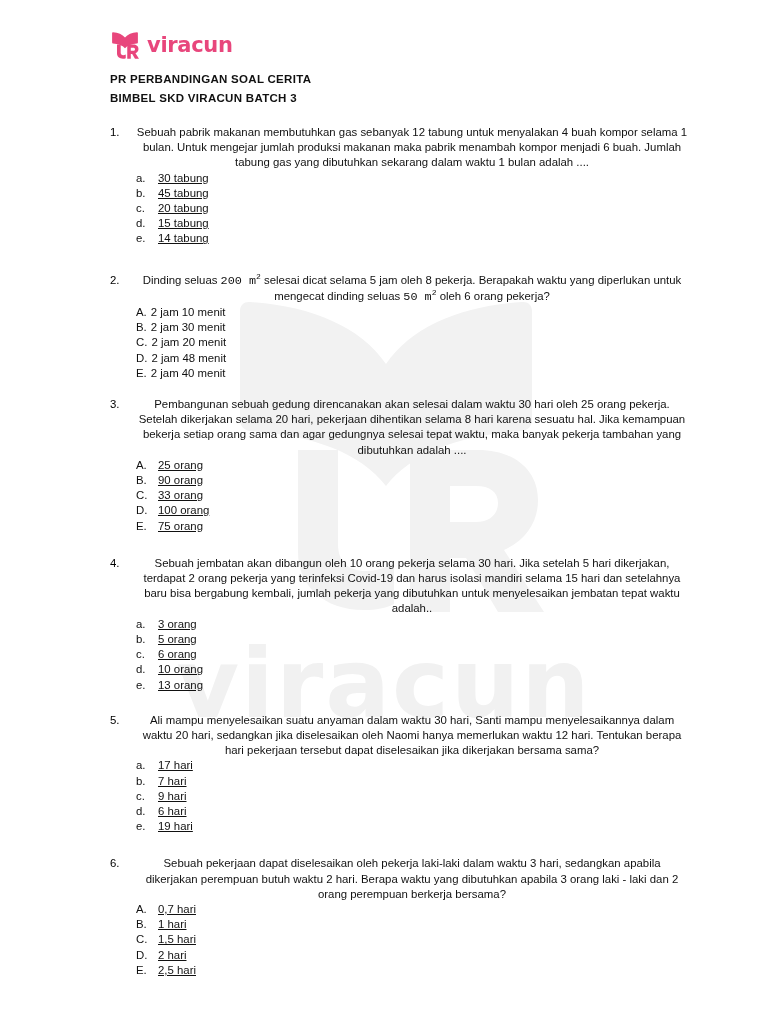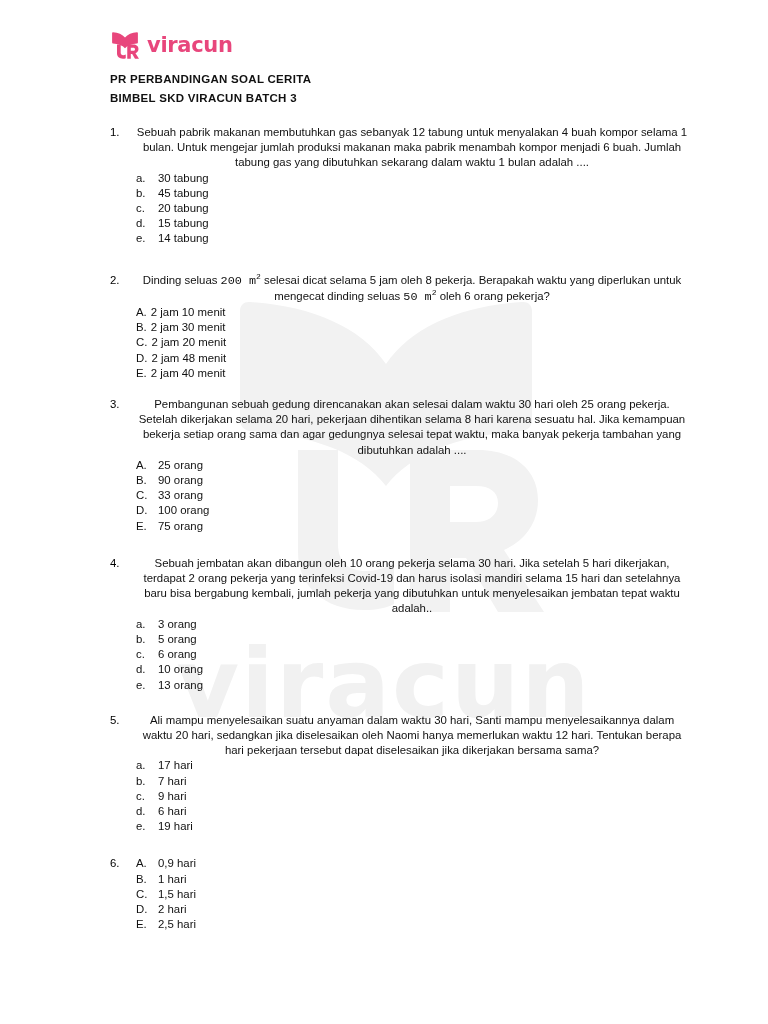--- a/index.html
+++ b/index.html
@@ -137,21 +137,21 @@
     display: flex;
     font-size: 11.4px;
     line-height: 15.2px;
     color: #111111;
   }
   .opt-key {
     flex: 0 0 auto;
   }
   
   .opts.wide .opt-key { width: 22px; }
-  .opts.wide .opt-val { padding-left: 0; }
+  .opts.wide .opt-val { padding-left: 0; text-decoration: underline; }
   
   .opts.tight .opt-key { width: auto; margin-right: 4px; }
 
   .gap-q1 { height: 26px; }
   .gap-q2 { height: 16px; }
   .gap-q3 { height: 22px; }
   .gap-q4 { height: 20px; }
   .gap-q5 { height: 22px; }
 
   .mathspan {
@@ -353,24 +353,25 @@
             </li>
           </ul>
         </div>
       </div>
 
       <div class="gap-q5"></div>
 
       <div class="qitem">
         <div class="qnum">6.</div>
         <div class="qbody">
+          <div class="qtext">Sebuah pekerjaan dapat diselesaikan oleh pekerja laki-laki dalam waktu 3 hari, sedangkan apabila dikerjakan perempuan butuh waktu 2 hari. Berapa waktu yang dibutuhkan apabila 3 orang laki - laki dan 2 orang perempuan berkerja bersama?</div>
           <ul class="opts wide">
             <li class="opt">
               <span class="opt-key">A.</span>
-              <span class="opt-val">0,9 hari</span>
+              <span class="opt-val">0,7 hari</span>
             </li>
             <li class="opt">
               <span class="opt-key">B.</span>
               <span class="opt-val">1 hari</span>
             </li>
             <li class="opt">
               <span class="opt-key">C.</span>
               <span class="opt-val">1,5 hari</span>
             </li>
             <li class="opt">

